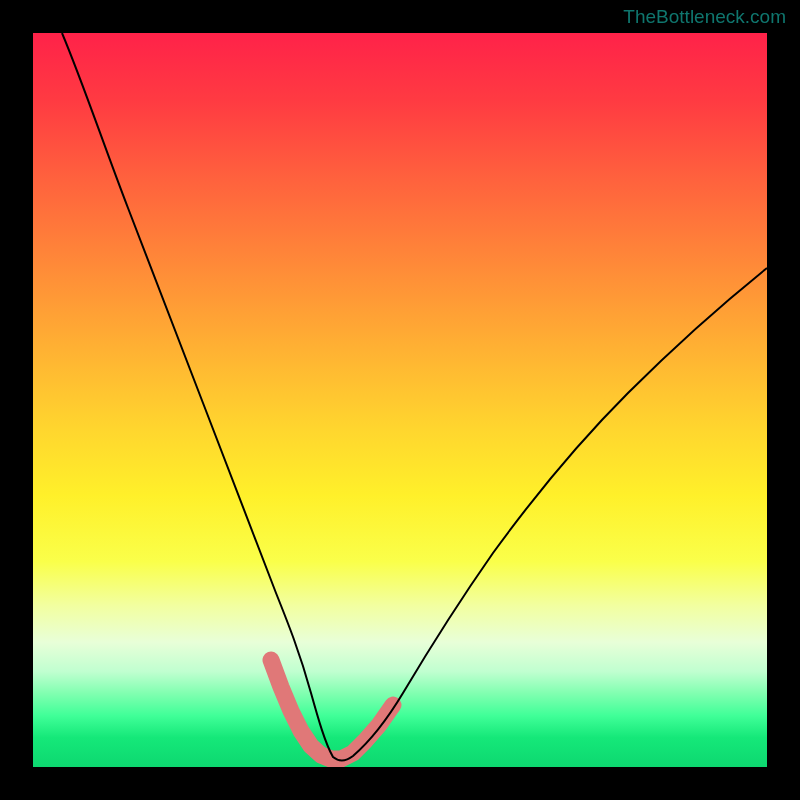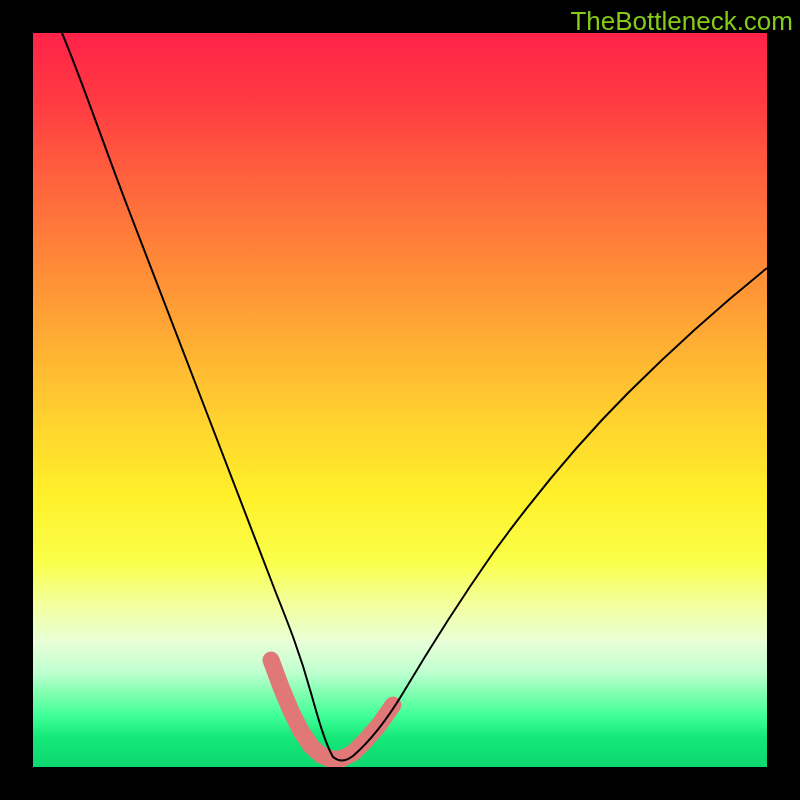--- a/index.html
+++ b/index.html
@@ -10,24 +10,24 @@
     body {
       width: 800px;
       height: 800px;
       background: #000;
       position: relative;
       overflow: hidden;
     }
     .watermark {
       position: absolute;
       top: 6px;
-      right: 7px;
+      right: 14px;
       font-family: Arial, sans-serif;
-      font-size: 26px;
-      color: #84cc16;
+      font-size: 19px;
+      color: #0f766e;
       font-weight: 500;
       z-index: 10;
     }
     .plot-area {
       position: absolute;
       left: 33px;
       top: 33px;
       width: 734px;
       height: 734px;
       background: linear-gradient(to bottom,

